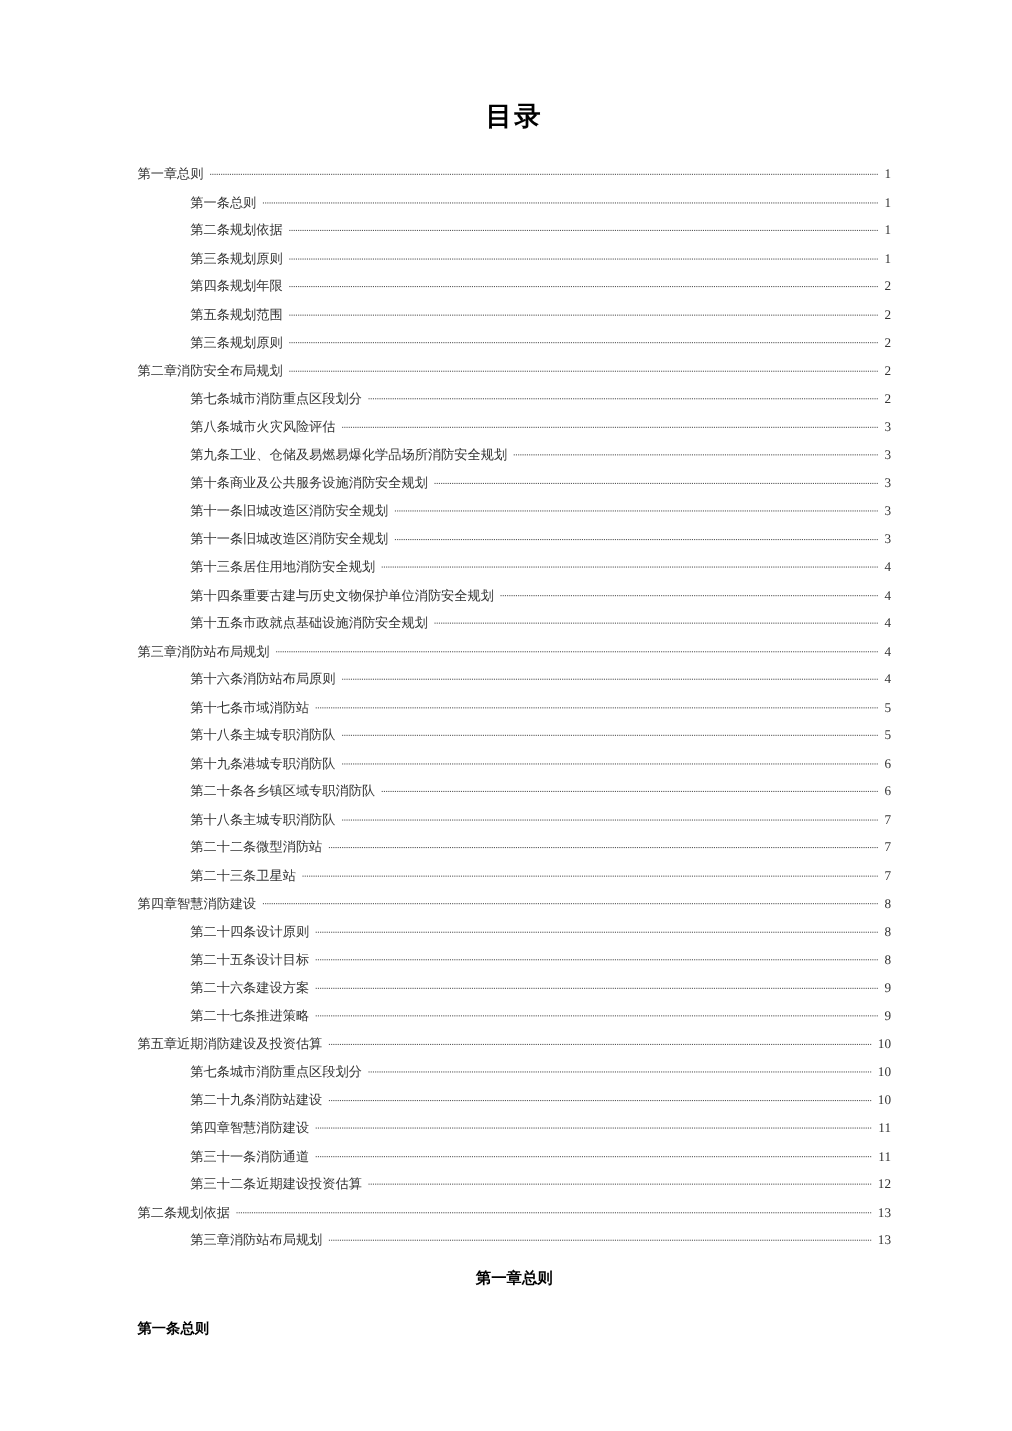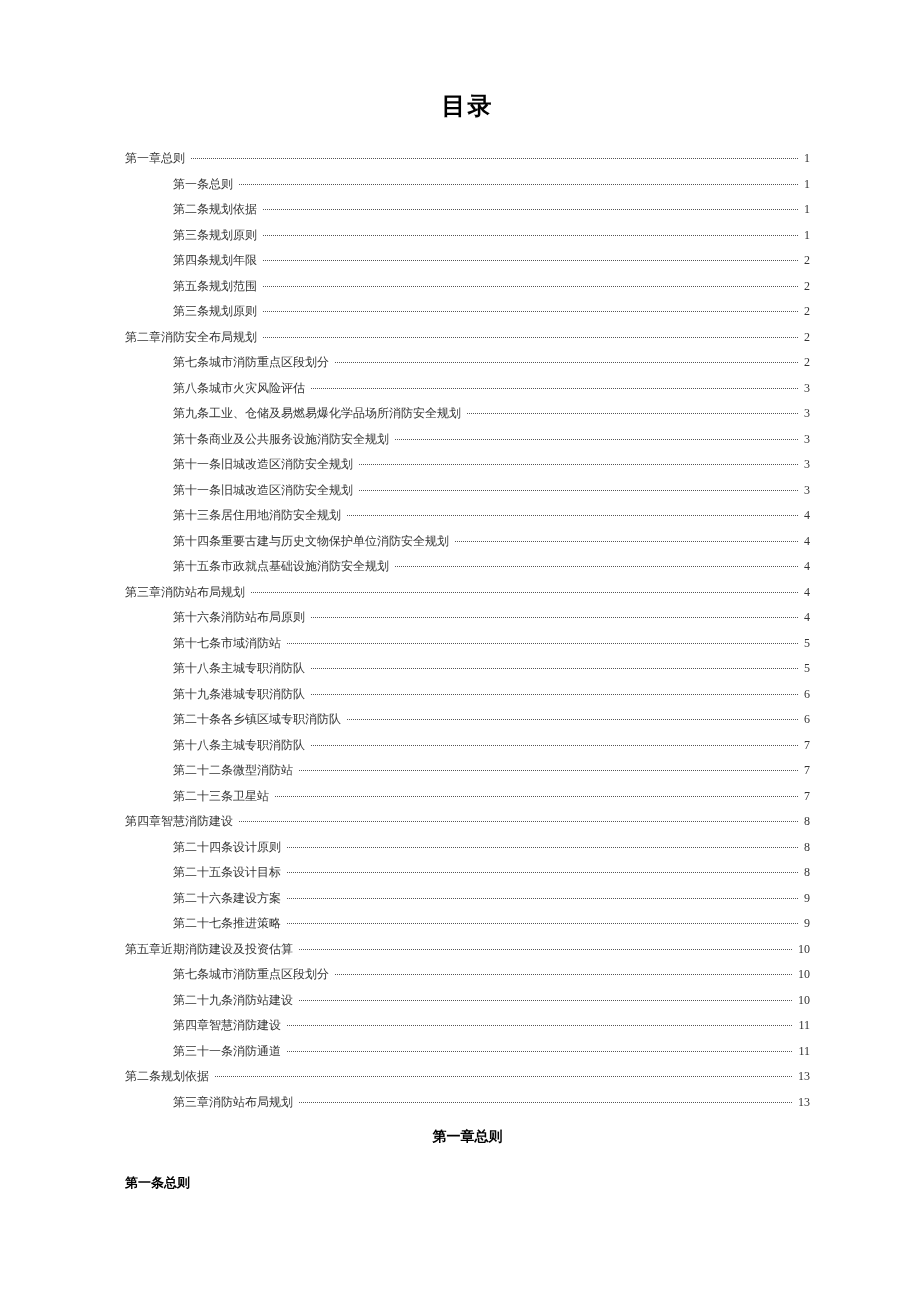--- a/index.html
+++ b/index.html
@@ -249,20 +249,25 @@
     <div class="toc-row level-2">
       <span class="toc-label">第四章智慧消防建设</span>
       <span class="toc-dots"></span>
       <span class="toc-page">11</span>
     </div>
     <div class="toc-row level-2">
       <span class="toc-label">第三十一条消防通道</span>
       <span class="toc-dots"></span>
       <span class="toc-page">11</span>
     </div>
+    <div class="toc-row level-2">
+      <span class="toc-label">第三十二条近期建设投资估算</span>
+      <span class="toc-dots"></span>
+      <span class="toc-page">12</span>
+    </div>
     <div class="toc-row level-1">
       <span class="toc-label">第二条规划依据</span>
       <span class="toc-dots"></span>
       <span class="toc-page">13</span>
     </div>
     <div class="toc-row level-2">
       <span class="toc-label">第三章消防站布局规划</span>
       <span class="toc-dots"></span>
       <span class="toc-page">13</span>
     </div>

